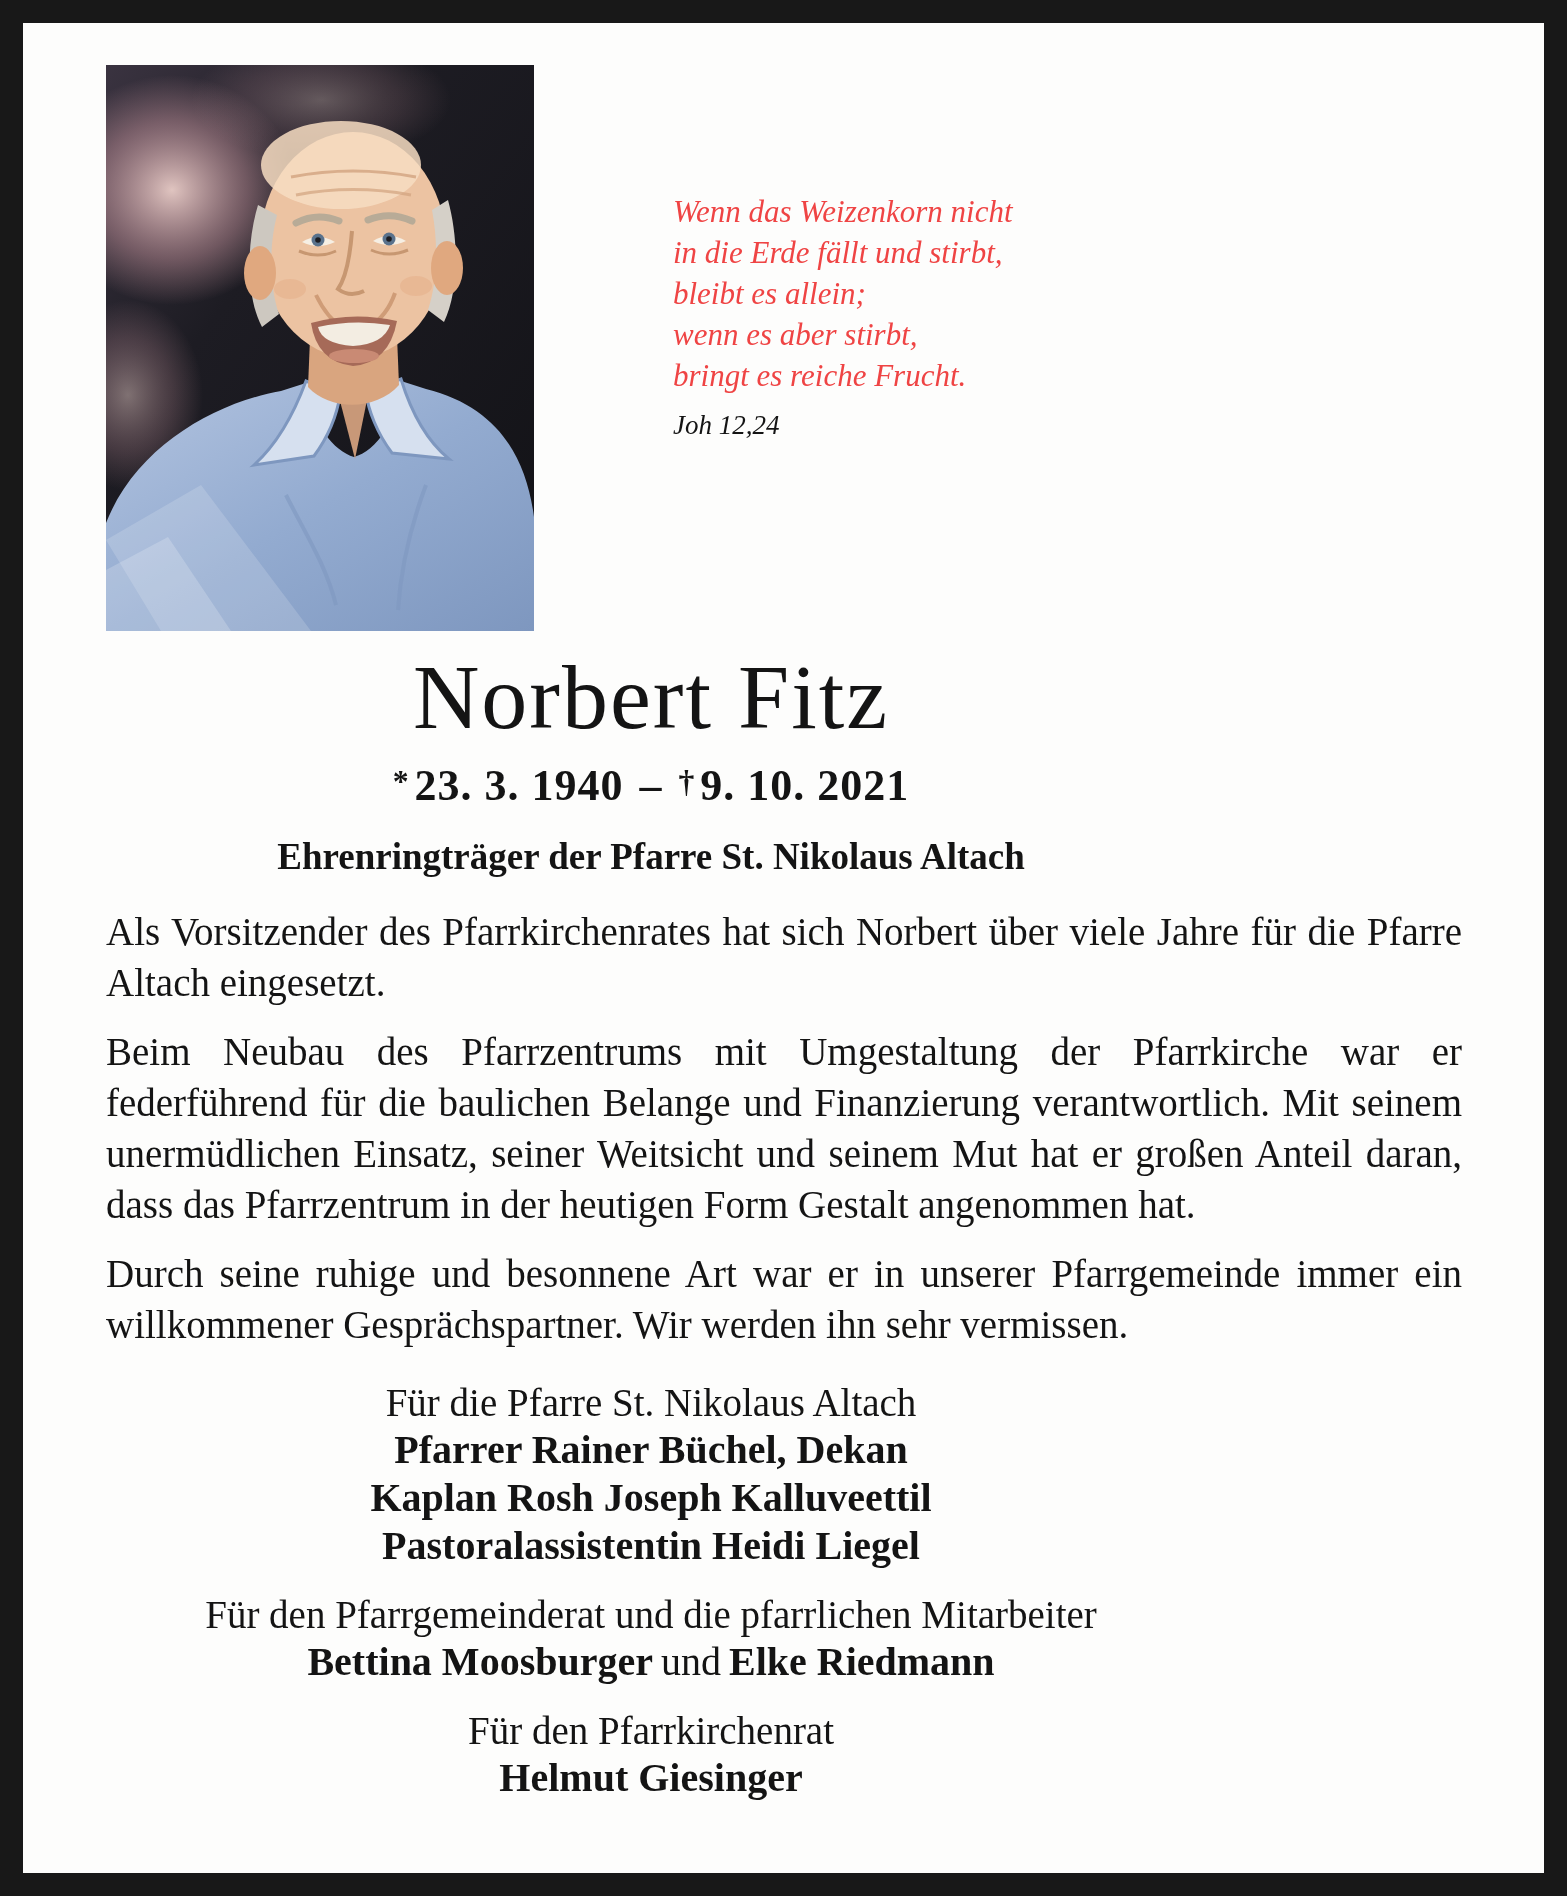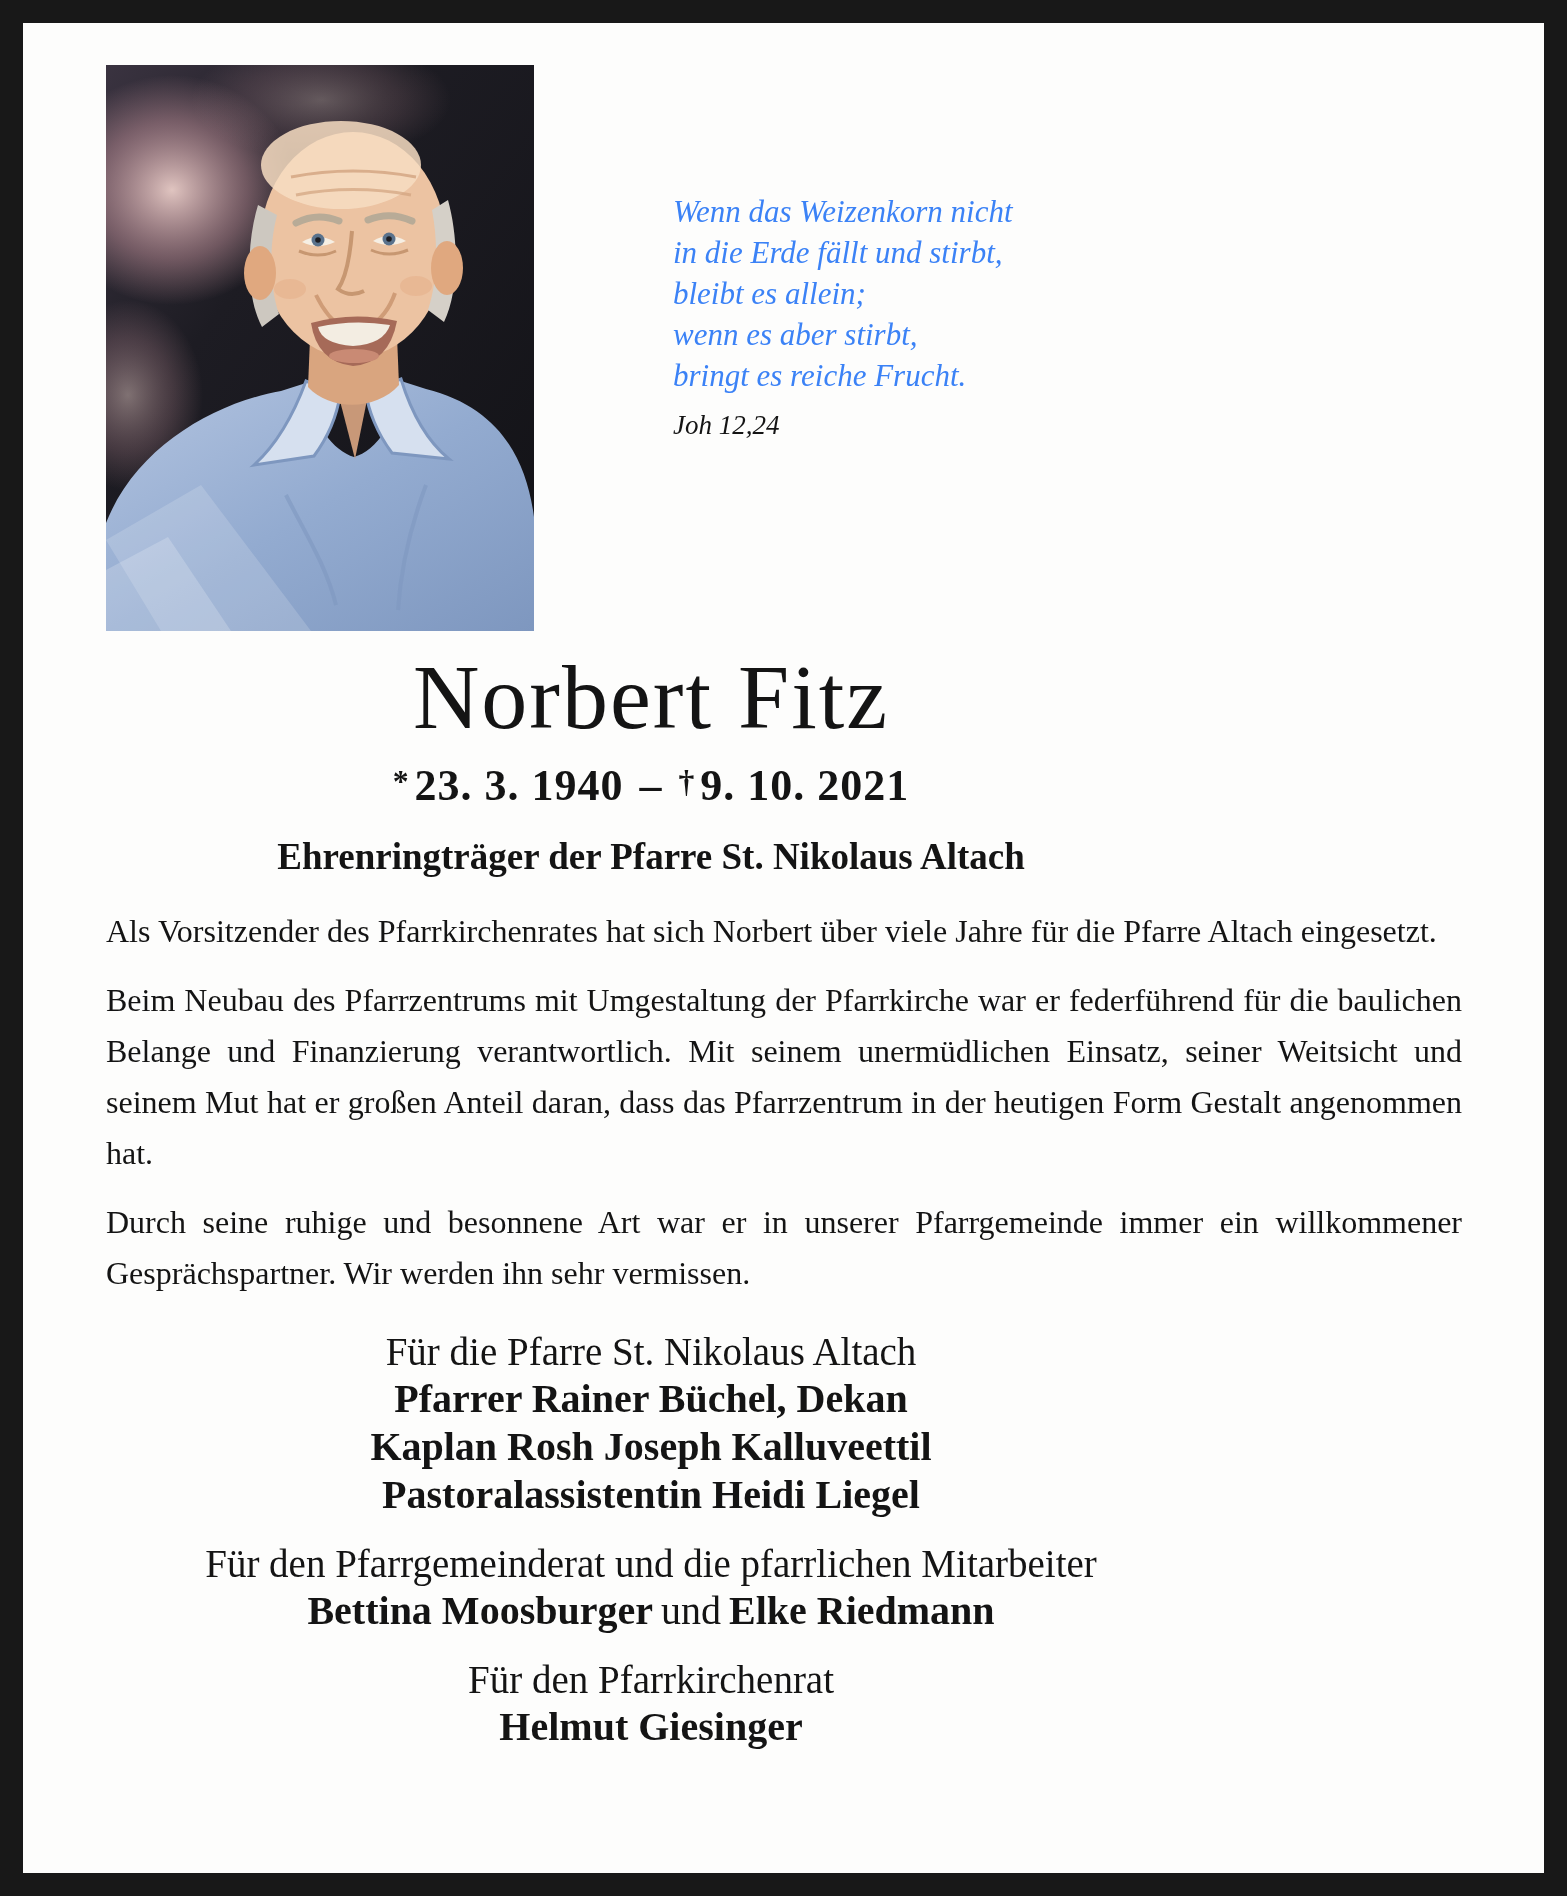--- a/index.html
+++ b/index.html
@@ -37,21 +37,21 @@
   .top-right {
     position: absolute;
     left: 650px;
     top: 168px;
     width: 760px;
   }
   .quote-line {
     font-style: italic;
     font-size: 31px;
     line-height: 41px;
-    color: #3b82f6;
+    color: #ef4444;
   }
   .quote-citation {
     margin-top: 12px;
     font-style: italic;
     font-size: 27px;
     line-height: 34px;
   }
   .announcement {
     margin-top: 104px;
     font-size: 36px;
@@ -90,21 +90,21 @@
     line-height: 46px;
     font-weight: bold;
   }
 
   
   .body-text {
     margin: 26px 82px 0 83px;
   }
   .body-text p {
     margin: 0 0 18px 0;
-    font-size: 32px;
+    font-size: 39px;
     line-height: 51px;
     text-align: justify;
     text-justify: inter-word;
   }
 
   
   .signatures {
     width: 1090px;
     margin: 30px 0 0 83px;
     text-align: center;

